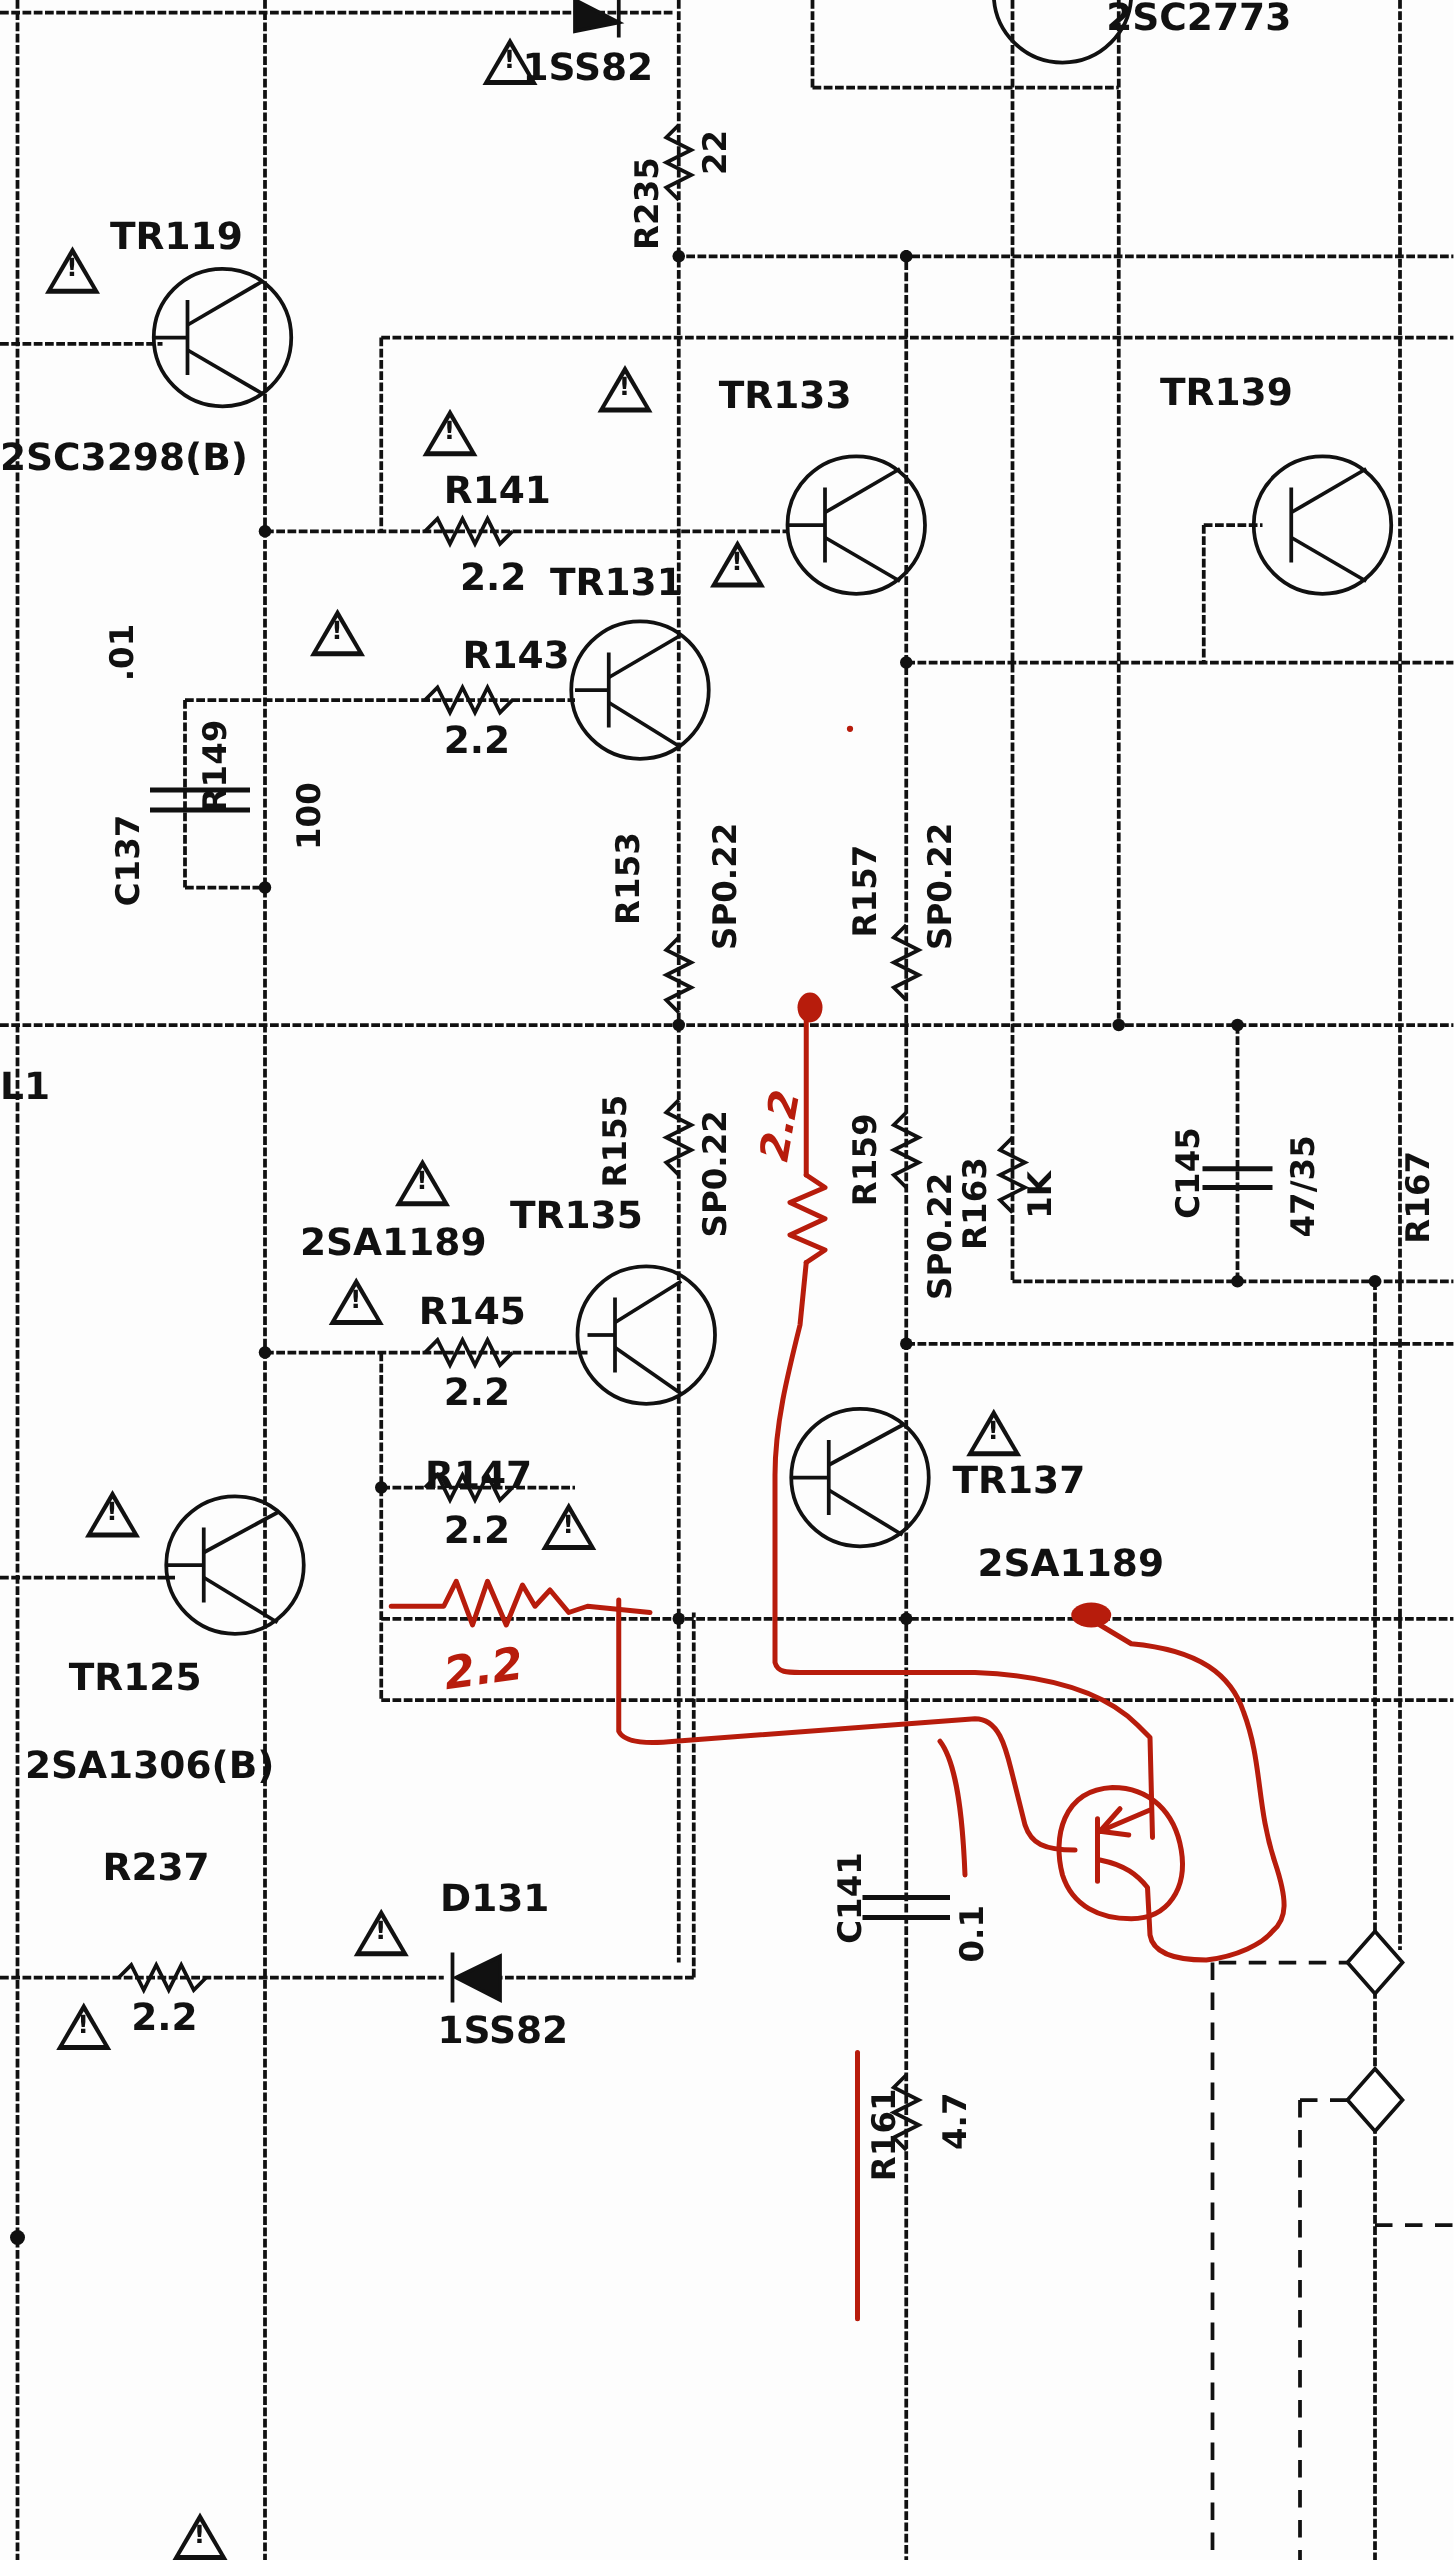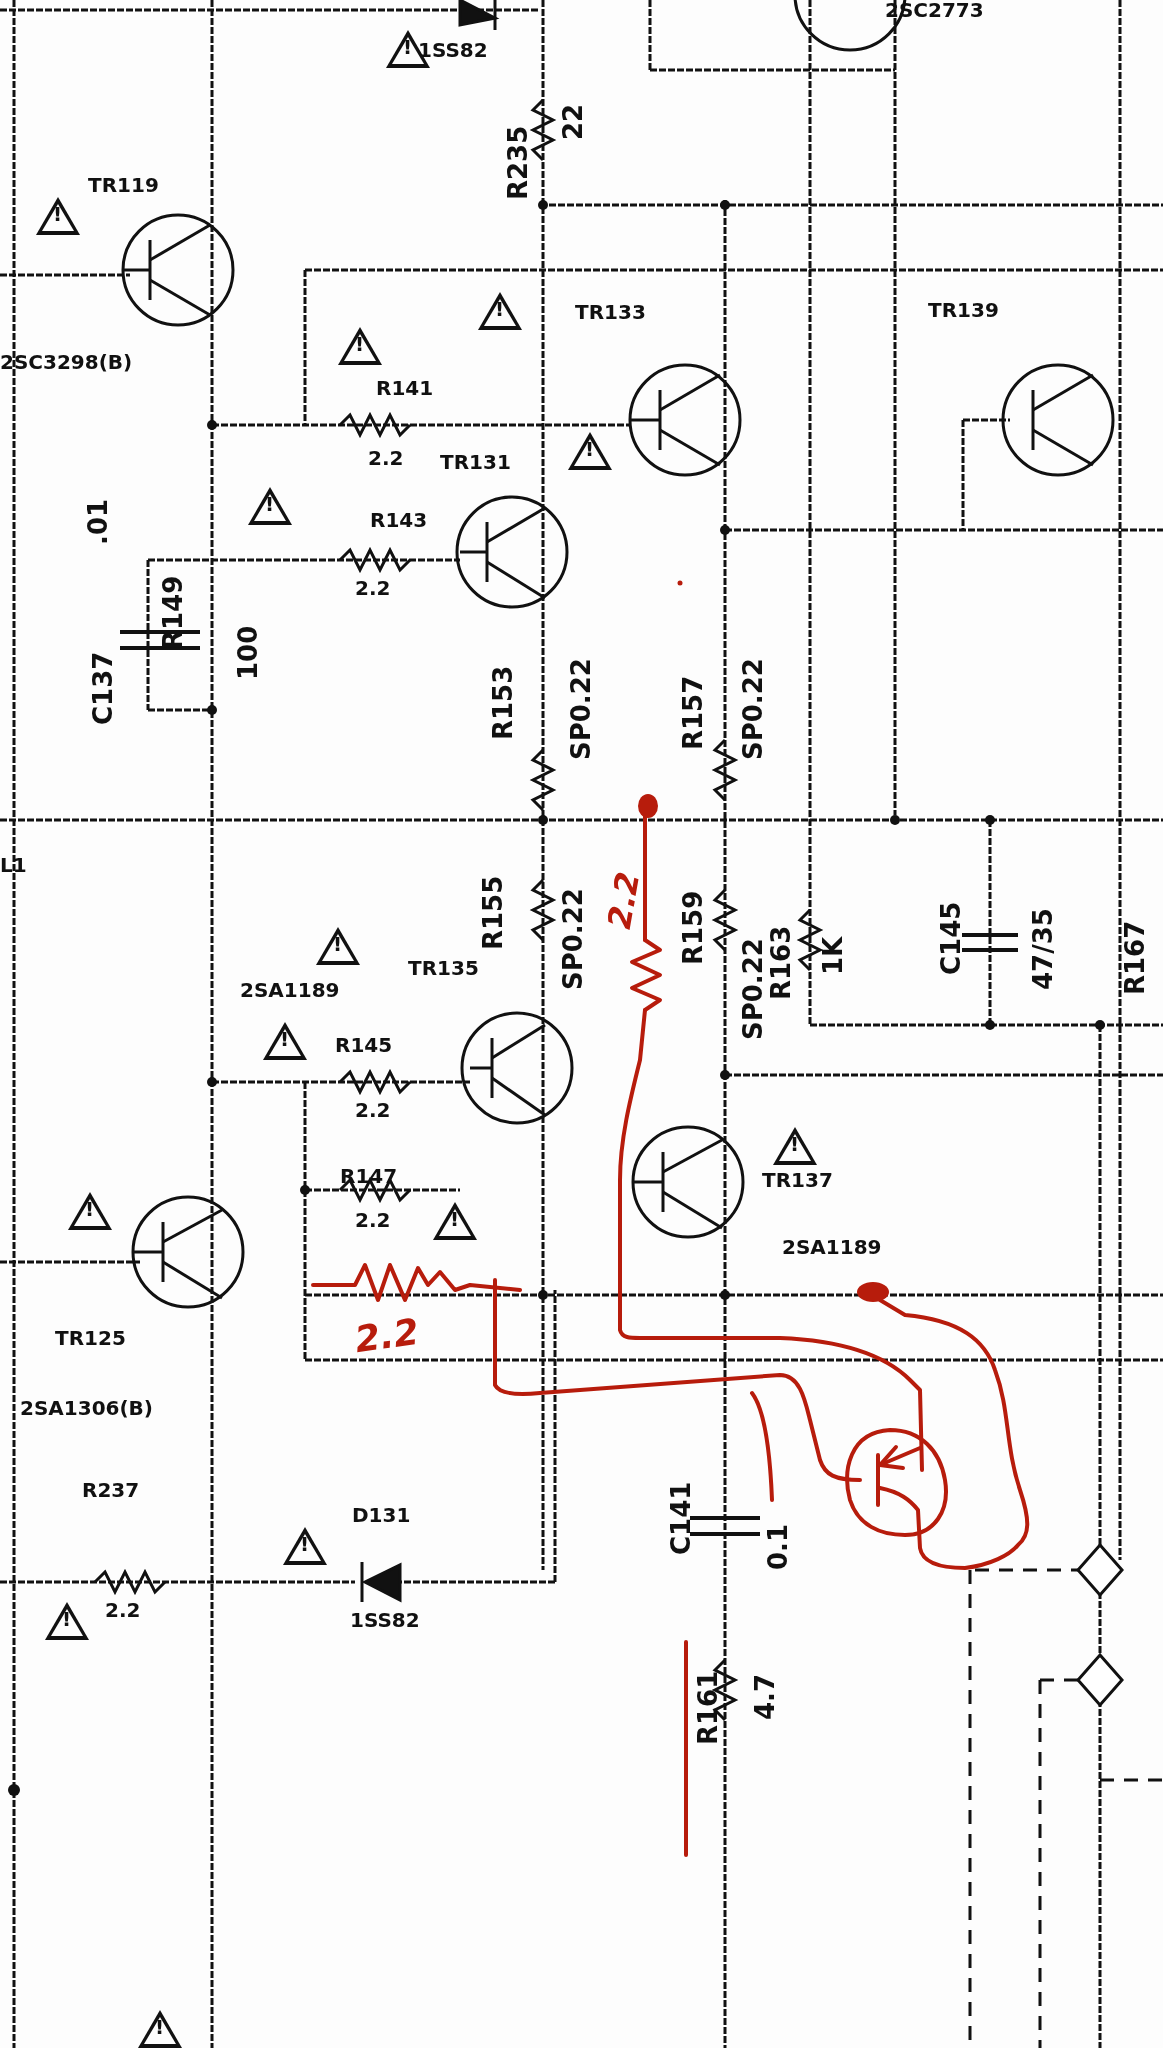--- a/index.html
+++ b/index.html
@@ -1,19 +1,19 @@
 <!DOCTYPE html>
 <html><head>
 <meta charset="utf-8">
 <style>
   html,body{margin:0;padding:0;background:#ffffff;}
   #canvas{position:relative;width:1163px;height:2048px;overflow:hidden;background:#fdfdfd;}
   svg{position:absolute;left:0;top:0;}
   .lbl{position:absolute;font-family:"DejaVu Sans",sans-serif;font-weight:bold;color:#111;white-space:nowrap;line-height:1;}
-  .lbl.md{font-size:20px;}
+  .lbl.md{font-size:30px;}
   .lbl.sm{font-size:26px;}
   .lbl.rot{transform-origin:left top;transform:rotate(-90deg);}
   .warn{position:absolute;width:0;height:0;}
   .warn::before{content:"";position:absolute;left:-22px;top:-38px;border-left:22px solid transparent;border-right:22px solid transparent;border-bottom:38px solid #111;}
   .warn::after{content:"!";position:absolute;left:-5px;top:-33px;width:10px;height:28px;color:#111;font:bold 20px "DejaVu Sans",sans-serif;}
   .warn span{position:absolute;left:-16px;top:-31px;border-left:16px solid transparent;border-right:16px solid transparent;border-bottom:27px solid #fdfdfd;}
   .red{color:#b71c0c;font-family:"DejaVu Sans",sans-serif;font-style:italic;font-weight:bold;}
 </style>
 </head>
 <body>
@@ -238,21 +238,21 @@
 <div class="lbl md" style="left:885px;top:0px">2SC2773</div>
 <div class="lbl md" style="left:418px;top:40px">1SS82</div>
 <div class="lbl sm rot" style="left:505px;top:200px">R235</div>
 <div class="lbl sm rot" style="left:560px;top:140px">22</div>
 
 <div class="lbl md" style="left:88px;top:175px">TR119</div>
 <div class="lbl md" style="left:0px;top:352px">2SC3298(B)</div>
 <div class="lbl md" style="left:575px;top:302px">TR133</div>
 <div class="lbl md" style="left:928px;top:300px">TR139</div>
 
-<div class="lbl md" style="left:376px;top:378px">R141</div>
+<div class="lbl md" style="left:355px;top:378px">R141</div>
 <div class="lbl md" style="left:368px;top:448px">2.2</div>
 <div class="lbl md" style="left:440px;top:452px">TR131</div>
 <div class="lbl md" style="left:370px;top:510px">R143</div>
 <div class="lbl md" style="left:355px;top:578px">2.2</div>
 
 <div class="lbl sm rot" style="left:90px;top:725px">C137</div>
 <div class="lbl sm rot" style="left:85px;top:545px">.01</div>
 <div class="lbl sm rot" style="left:160px;top:650px">R149</div>
 <div class="lbl sm rot" style="left:235px;top:680px">100</div>
 

